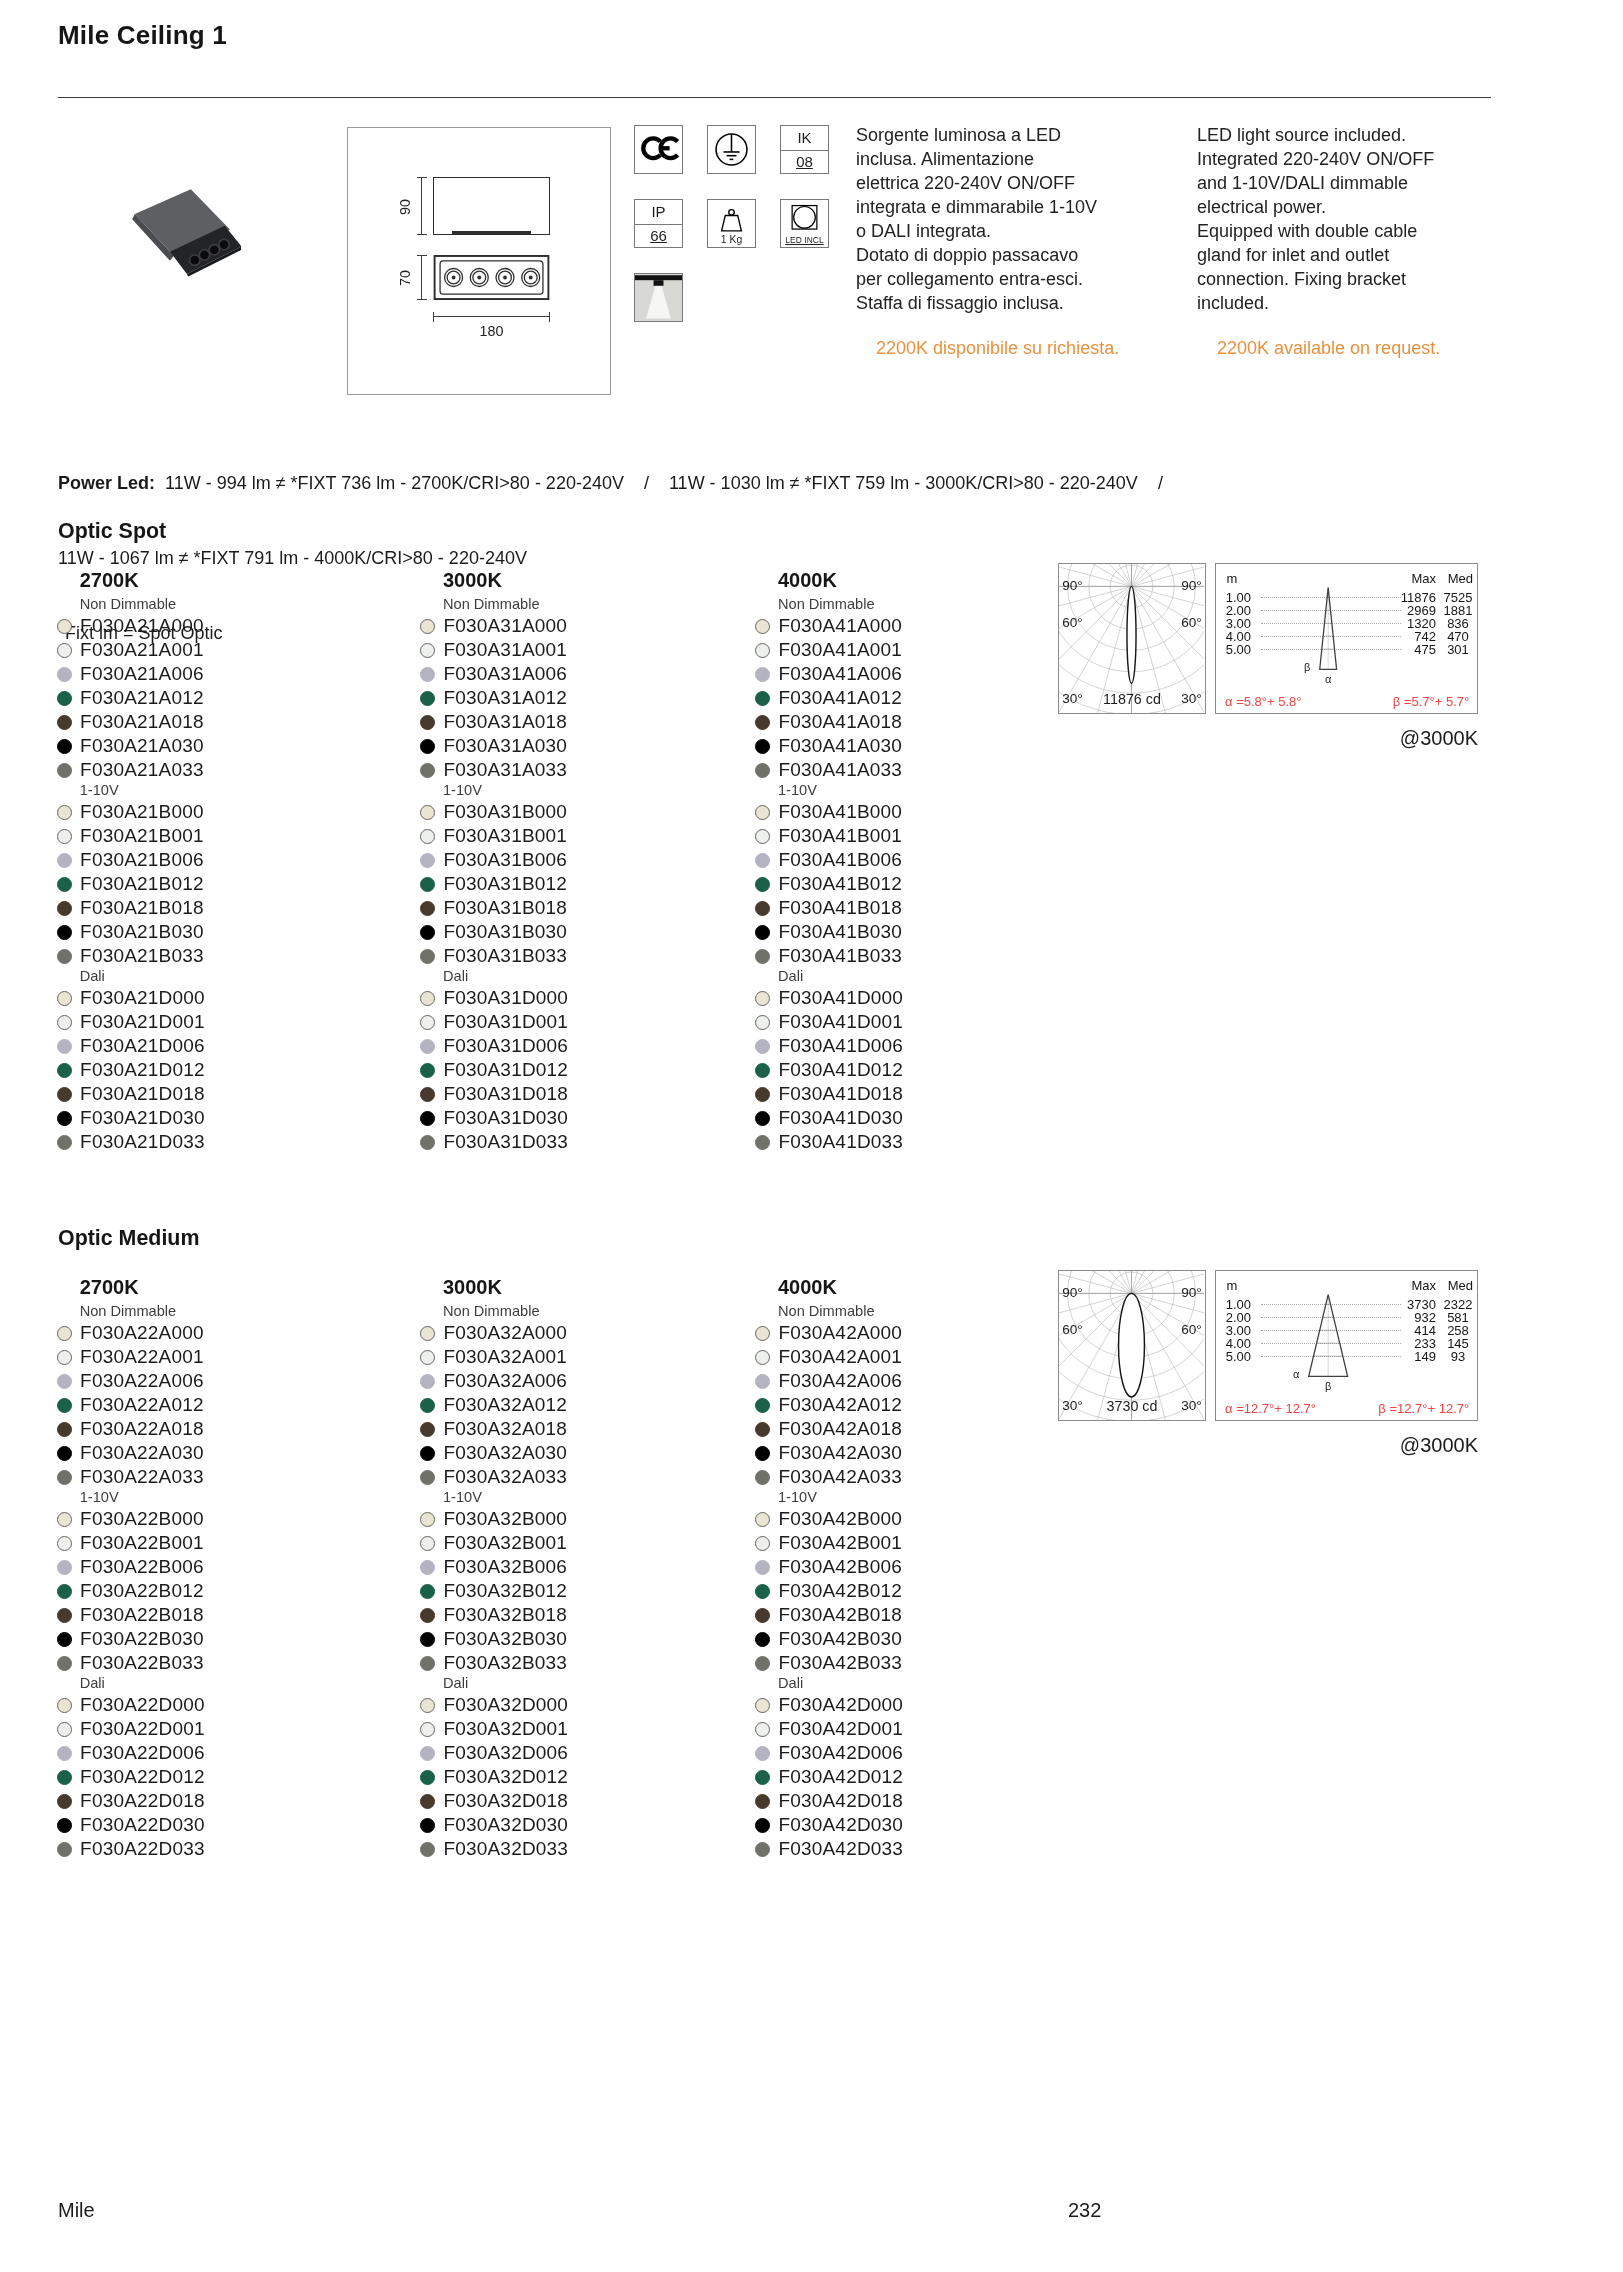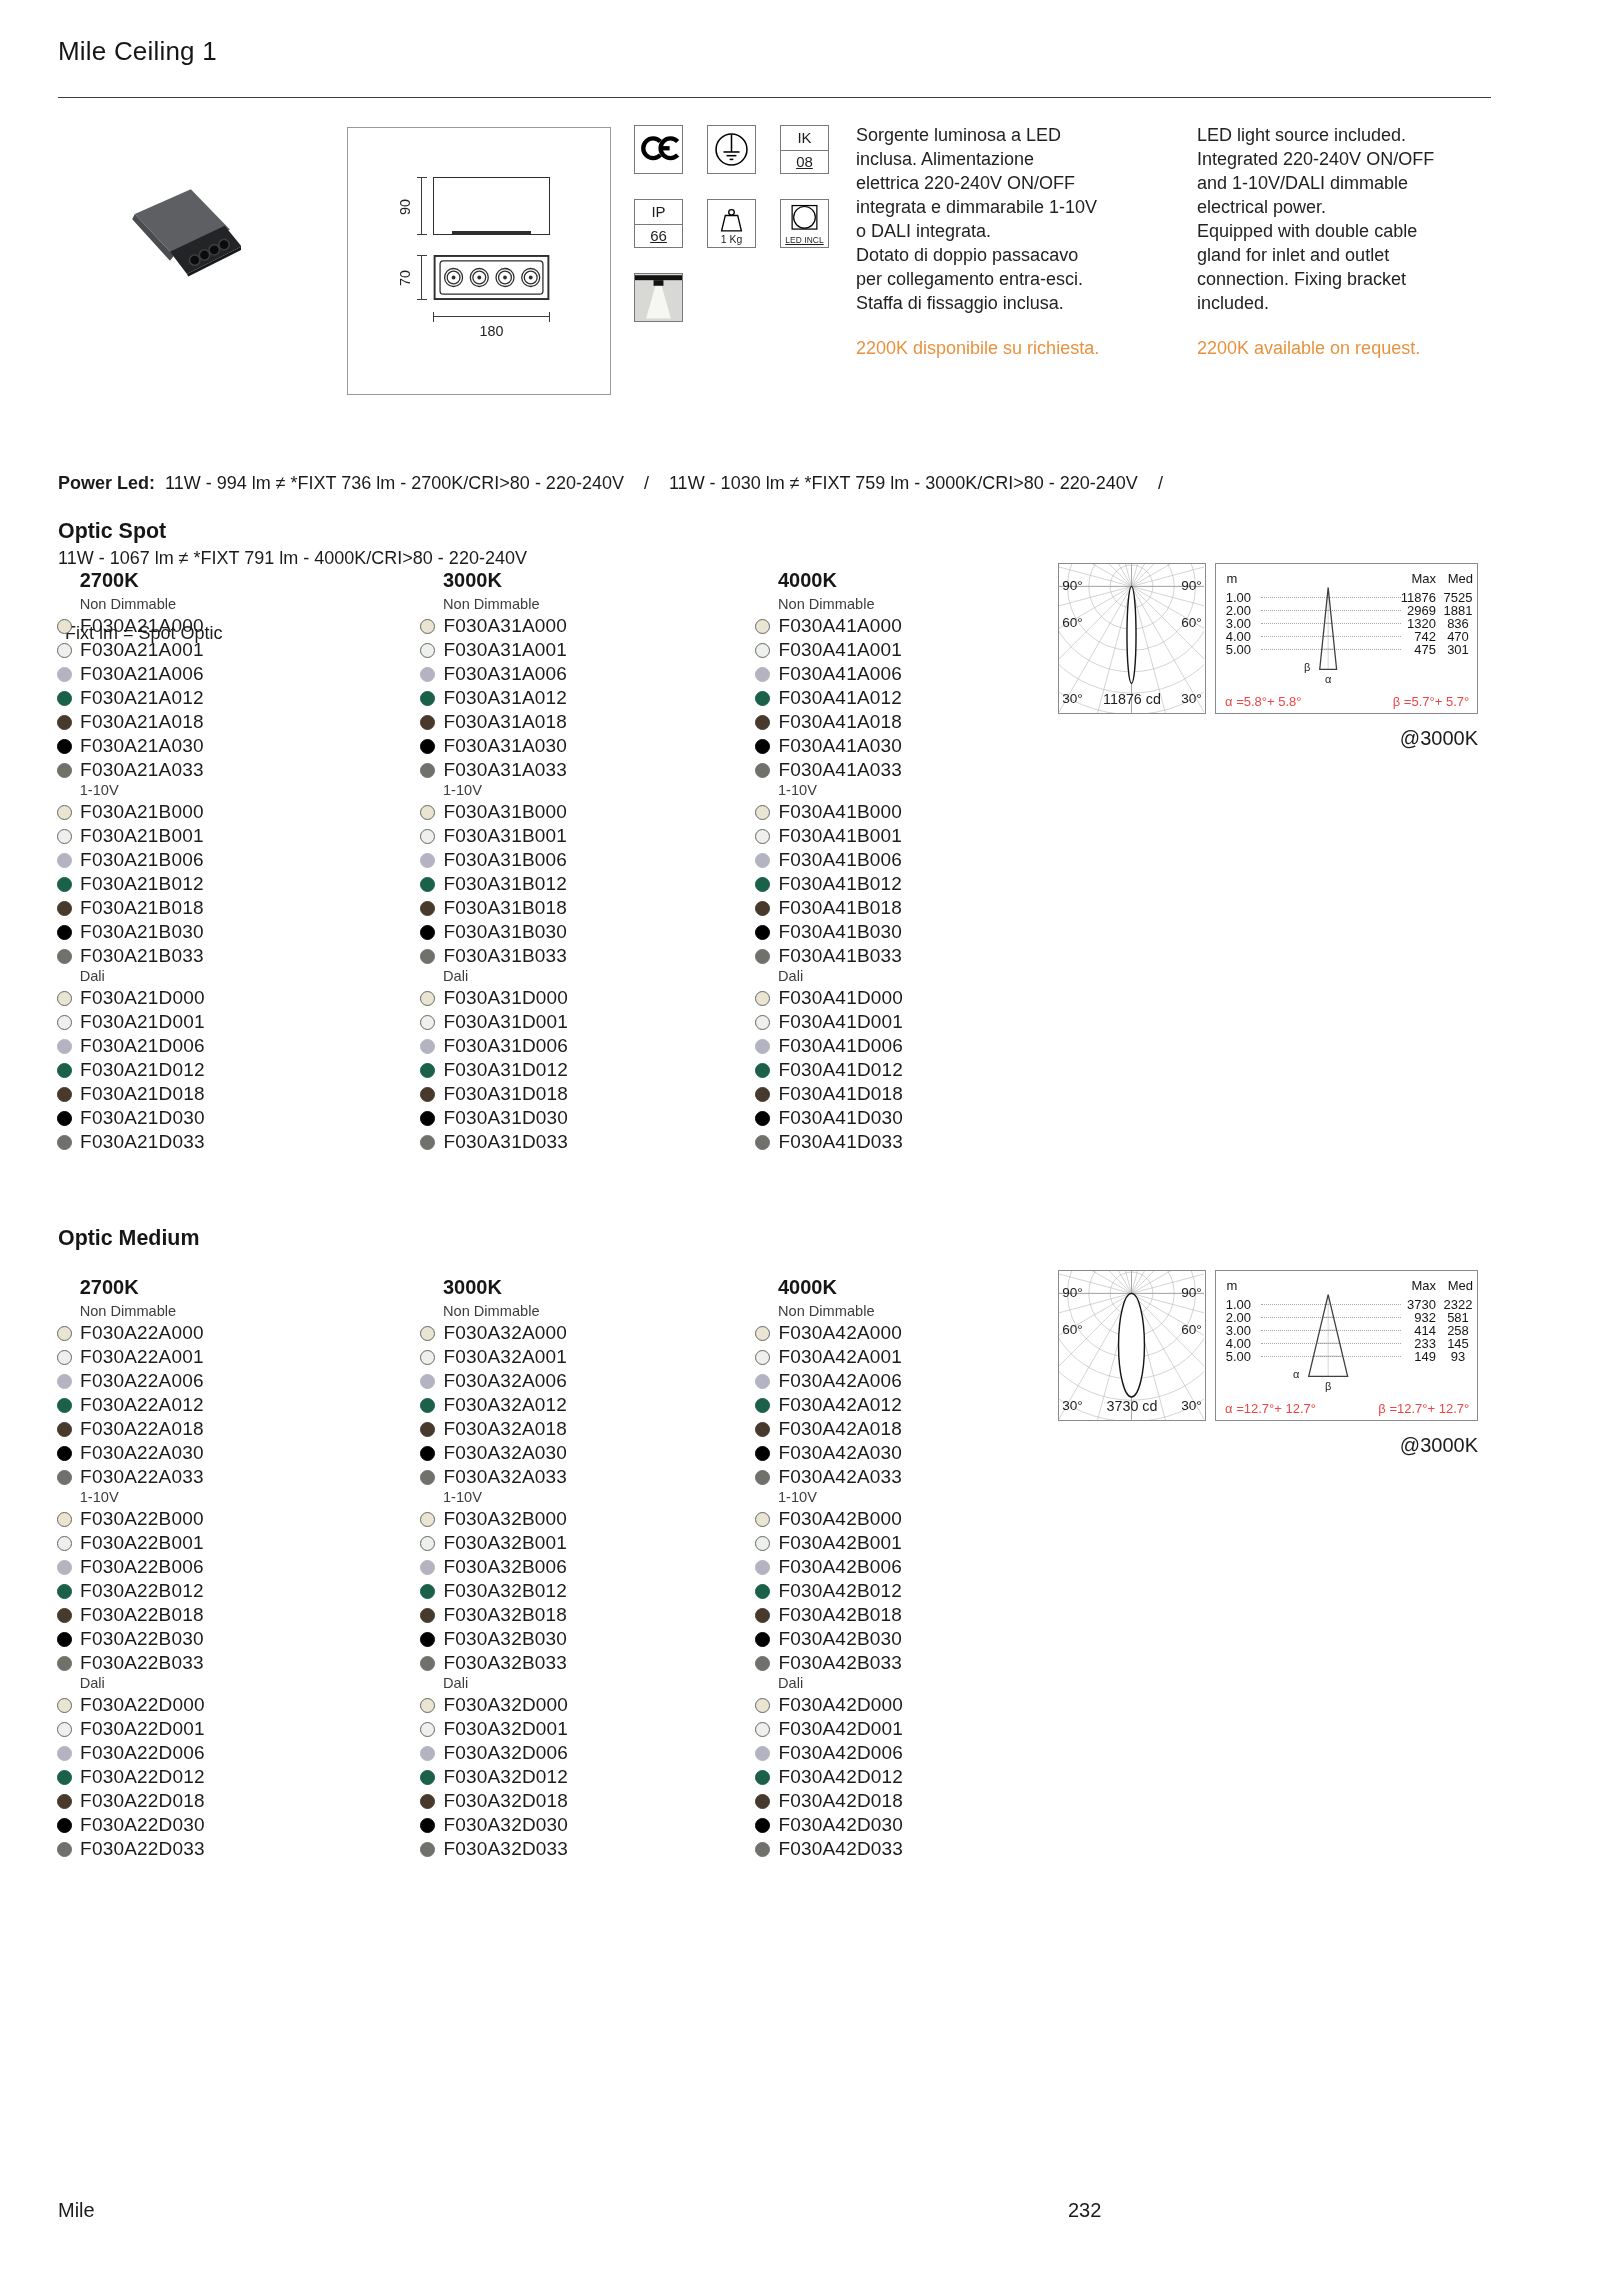--- a/index.html
+++ b/index.html
@@ -1,20 +1,20 @@
 <!DOCTYPE html>
 <html style="font-size:10.4px"><head>
 <meta charset="utf-8">
 <style>
   html,body{margin:0;padding:0;background:#fff;}
   .page{position:relative;width:1623px;height:2273px;background:#fff;overflow:hidden;
         font-family:"Liberation Sans","DejaVu Sans",sans-serif;color:#161616;}
 
   
-  .page-title{position:absolute;left:58px;top:36px;font-size:26px;font-weight:normal;letter-spacing:0.2px;}
+  .page-title{position:absolute;left:58px;top:20px;font-size:26px;font-weight:bold;letter-spacing:0.2px;}
   .rule{position:absolute;left:58px;top:97px;width:1433px;border-top:1.3px solid #3c3c3c;}
 
   
   .photo{position:absolute;left:127px;top:184px;width:114px;height:127px;}
   .photo svg{width:100%;height:100%;display:block;}
 
   
   .draw-box{position:absolute;left:347px;top:127px;width:264px;height:268px;border:1.3px solid #999;box-sizing:border-box;}
   .front-rect{position:absolute;left:85px;top:49px;width:117px;height:58px;border:1.9px solid #2e2e2e;box-sizing:border-box;background:#fff;}
   .lens-strip{position:absolute;left:18px;right:18px;bottom:0;height:2.6px;background:#2e2e2e;}
@@ -41,21 +41,21 @@
   .split .cell{position:absolute;left:0;right:0;height:50%;display:flex;align-items:center;justify-content:center;font-size:15px;color:#1d1d1d;}
   .cell.top{top:0;border-bottom:1.3px solid #787878;}
   .cell.bot{bottom:0;text-decoration:underline;}
   .icon-caption{position:absolute;left:0;right:0;bottom:1.9px;text-align:center;font-size:10.4px;color:#1d1d1d;}
   .led-caption{font-size:8.4px;letter-spacing:0.1px;text-decoration:underline;}
 
   
   .desc{position:absolute;top:123px;font-size:18px;line-height:24px;color:#222;}
   .desc-it{left:856px;width:334px;}
   .desc-en{left:1197px;width:305px;}
-  .desc-note{margin-top:21.4px;}
+  .desc-note{margin-top:21.4px;margin-left:20px;}
 
   
   .power{position:absolute;left:58px;top:421px;font-size:18px;line-height:25px;color:#1b1b1b;white-space:pre-wrap;}
   .power .plabel{font-weight:bold;}
 
   
   .section{position:absolute;left:58px;width:1506px;}
   .section-title{position:absolute;left:0;top:0;font-size:21.4px;font-weight:bold;}
   .col{position:absolute;top:50px;width:312px;}
   .temp{font-size:20px;font-weight:bold;height:27px;padding-left:23px;box-sizing:border-box;}

